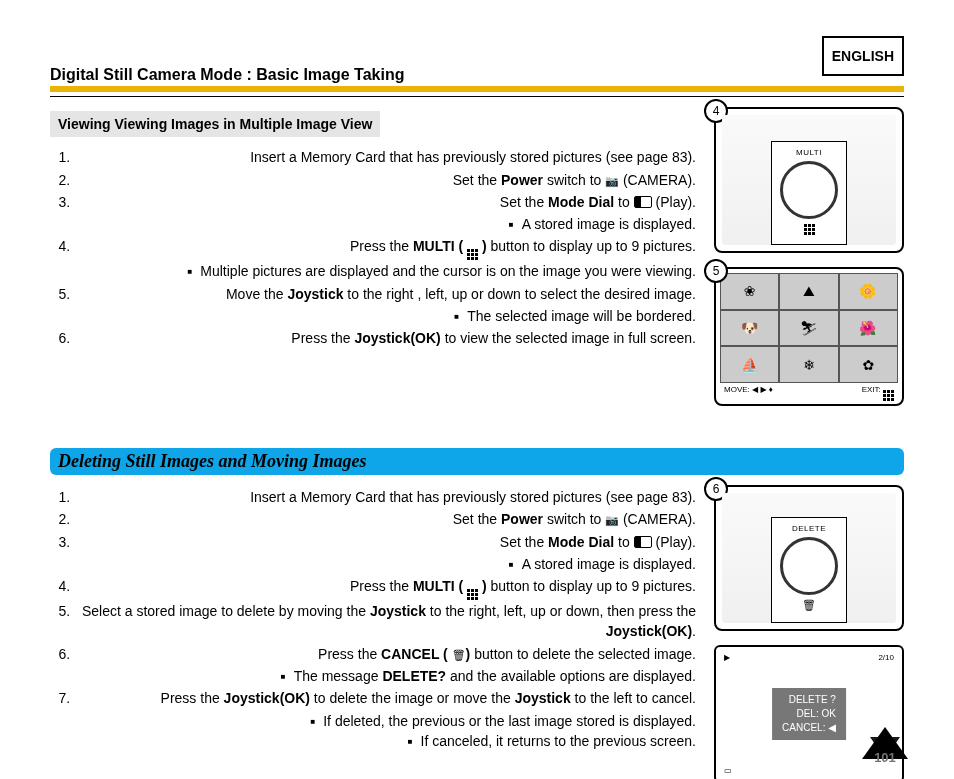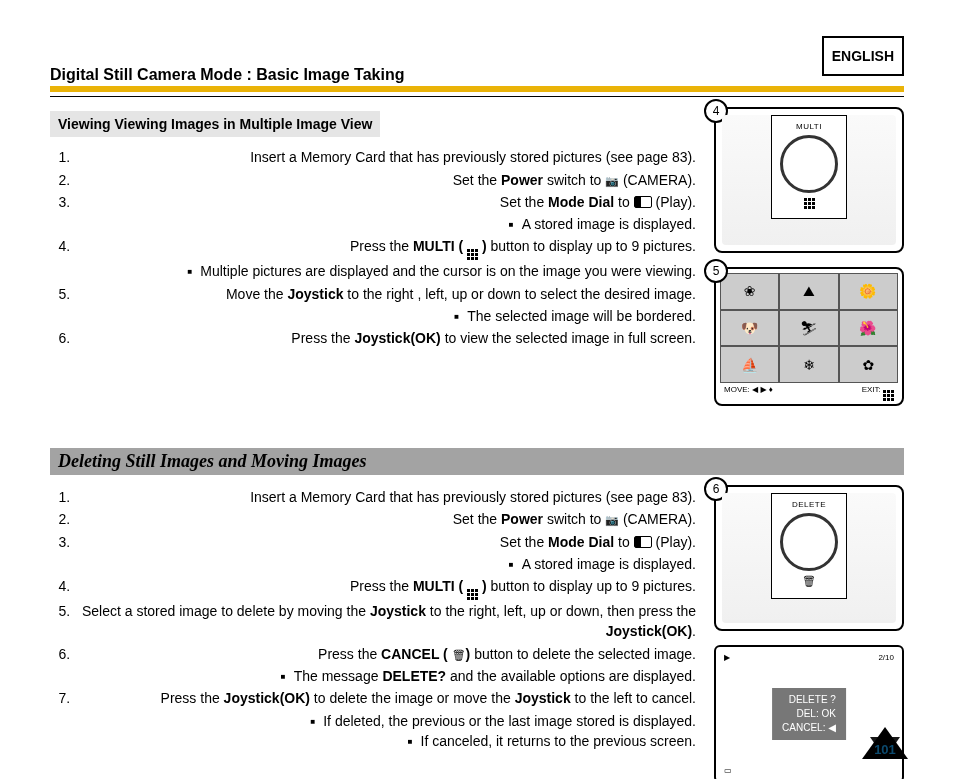--- a/index.html
+++ b/index.html
@@ -56,28 +56,29 @@
   }
   .sub-head {
     background: #e5e5e5;
     font-weight: bold;
     padding: 3px 8px;
     font-size: 14px;
     margin: 4px 0 8px 0;
     display: inline-block;
   }
   .section-title {
-    background: #a3a3a3;
+    background: #0ea5e9;
     font-weight: bold;
     font-style: italic;
     font-family: "Times New Roman", serif;
     padding: 3px 8px;
     font-size: 18px;
     margin: 28px 0 6px 0;
     display: block;
+    border-radius: 6px;
   }
   ol.steps {
     margin: 0 0 0 2px;
     padding-left: 22px;
     text-align: right;
   }
   ol.steps > li {
     margin: 2px 0;
   }
   ul.sub {
@@ -133,21 +134,21 @@
     border-radius: 50%;
     background: #fff;
     font-size: 12px;
     text-align: center;
     line-height: 20px;
     font-weight: normal;
   }
   .cam-draw {
     height: 130px;
     display: flex;
-    align-items: flex-start;
+    align-items: flex-end;
     justify-content: center;
     position: relative;
     background: linear-gradient(#fafafa,#f0f0f0);
     border-radius: 4px;
   }
   .btn-circle {
     width: 52px;
     height: 52px;
     border: 3px solid #333;
     border-radius: 50%;
@@ -213,24 +214,24 @@
     right: 46px;
     width: 46px;
     height: 32px;
     text-align: center;
   }
   .page-num .tri {
     fill: #000;
   }
   .page-num .n {
     position: absolute;
-    top: 15px;
+    top: 23px;
     left: 0;
     width: 100%;
-    color: #0c4a6e;
+    color: #737373;
     font-weight: bold;
     font-size: 13px;
     text-align: center;
   }
 </style>
 </head>
 <body>
 
 <div class="page">
   <div class="lang-box">ENGLISH</div>

